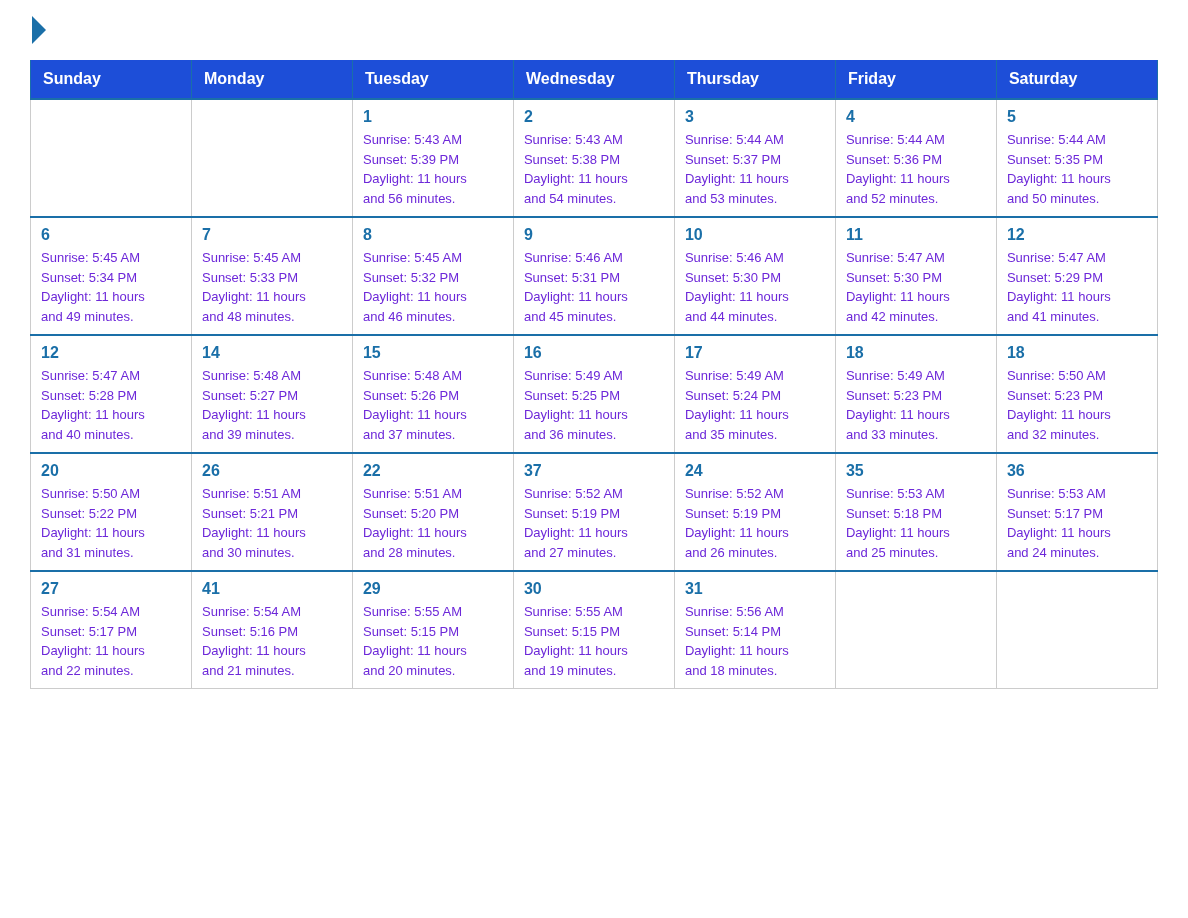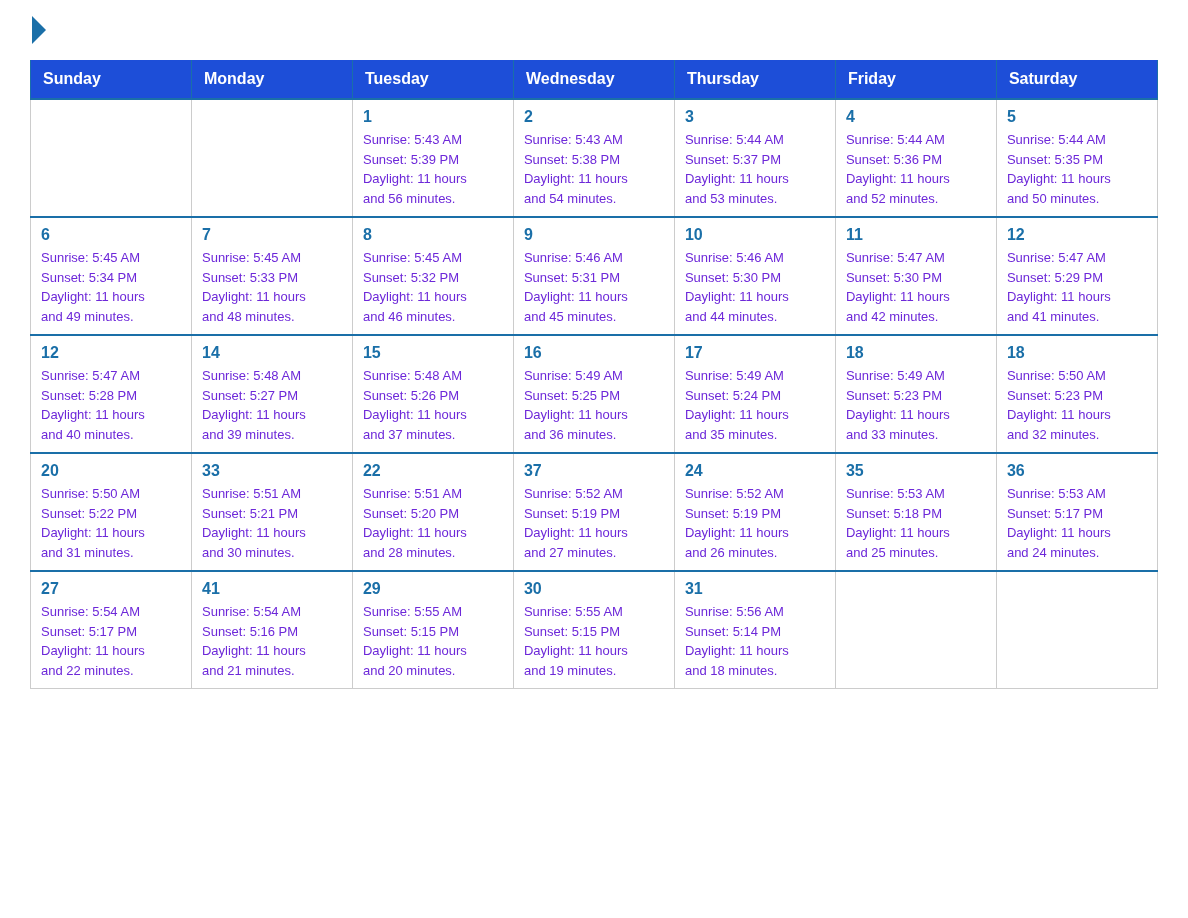--- a/index.html
+++ b/index.html
@@ -218,21 +218,21 @@
           <span class="day-number">18</span>
           <div class="day-info">Sunrise: 5:50 AM<br>Sunset: 5:23 PM<br>Daylight: 11 hours<br>and 32 minutes.</div>
         </td>
       </tr>
       <tr>
         <td>
           <span class="day-number">20</span>
           <div class="day-info">Sunrise: 5:50 AM<br>Sunset: 5:22 PM<br>Daylight: 11 hours<br>and 31 minutes.</div>
         </td>
         <td>
-          <span class="day-number">33</span>
+          <span class="day-number">26</span>
           <div class="day-info">Sunrise: 5:51 AM<br>Sunset: 5:21 PM<br>Daylight: 11 hours<br>and 30 minutes.</div>
         </td>
         <td>
           <span class="day-number">22</span>
           <div class="day-info">Sunrise: 5:51 AM<br>Sunset: 5:20 PM<br>Daylight: 11 hours<br>and 28 minutes.</div>
         </td>
         <td>
           <span class="day-number">37</span>
           <div class="day-info">Sunrise: 5:52 AM<br>Sunset: 5:19 PM<br>Daylight: 11 hours<br>and 27 minutes.</div>
         </td>

